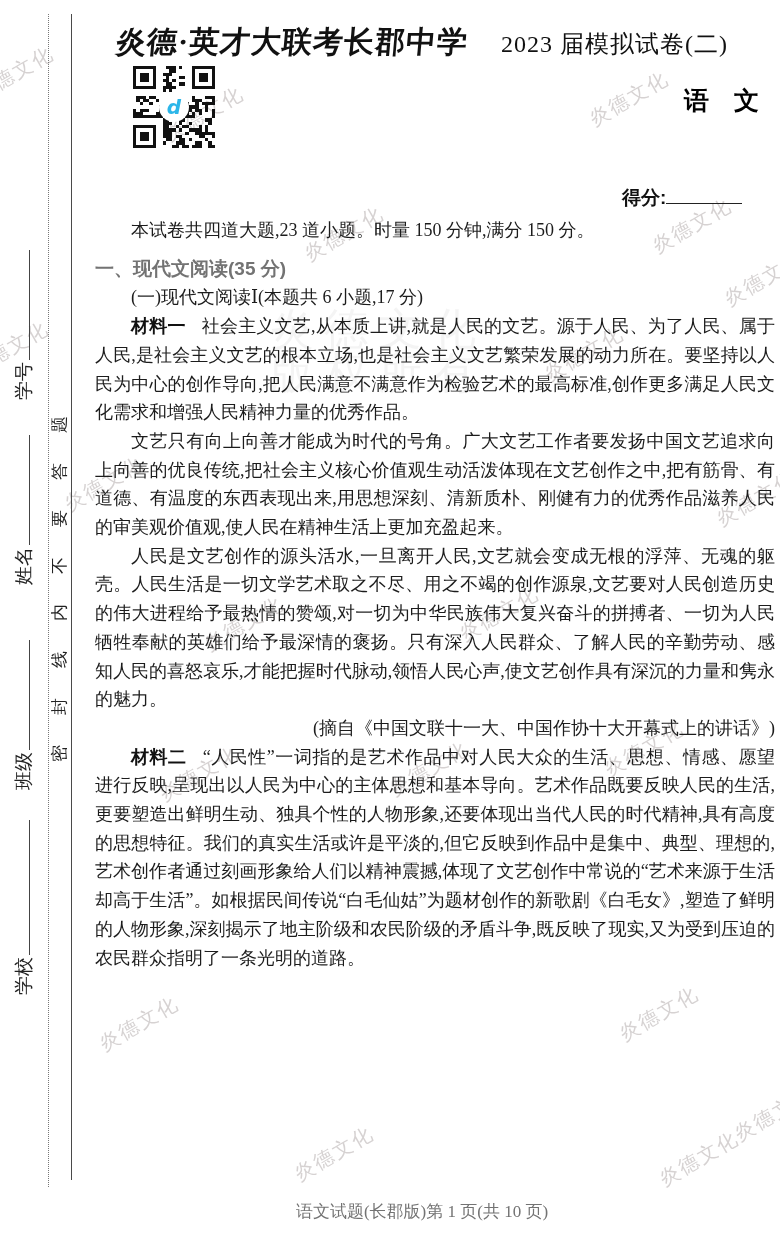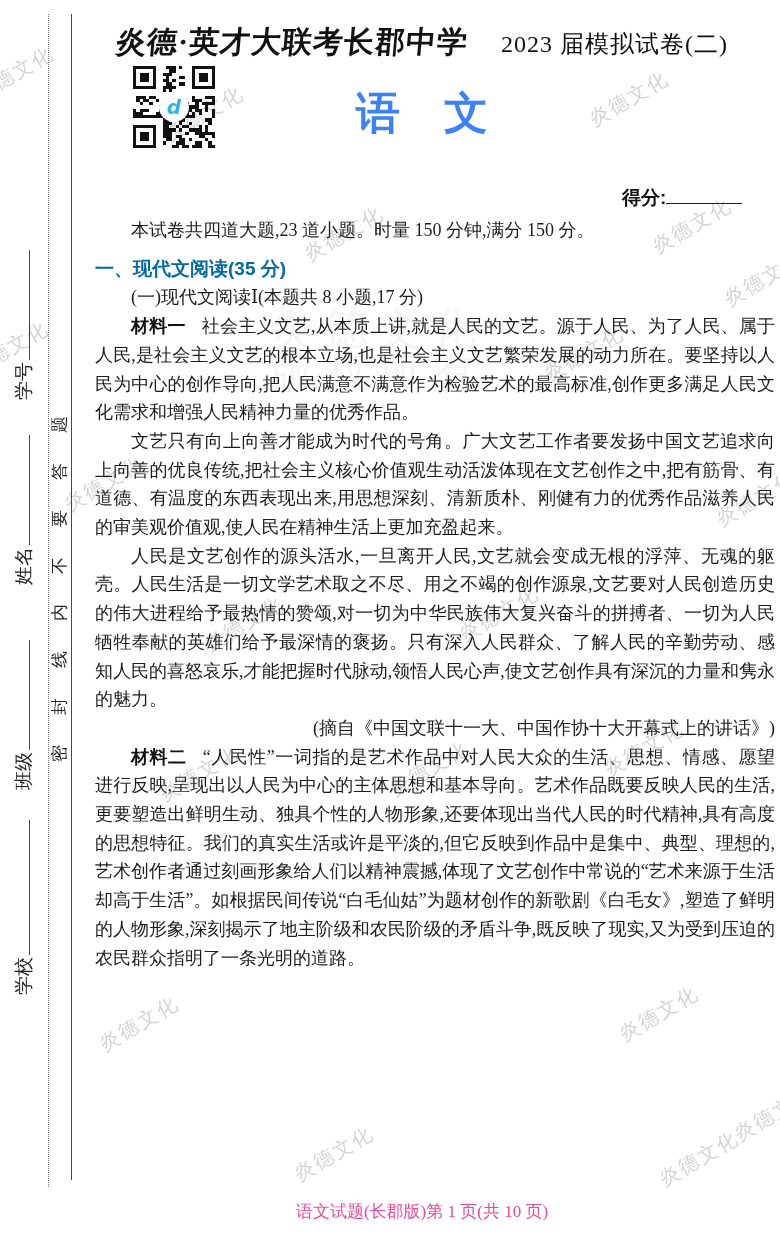--- a/index.html
+++ b/index.html
@@ -33,23 +33,23 @@
     white-space:nowrap;font-size:17px;line-height:20px;letter-spacing:30px;color:#222;
   }
   
   .title{
     position:absolute;left:85px;width:674px;top:22px;text-align:center;
     white-space:nowrap;color:#111;
   }
   .title .t-script{display:inline-block;font-weight:bold;font-size:30px;transform:skewX(-5deg);letter-spacing:1px;}
   .title .t-rest{font-size:24px;letter-spacing:1px;margin-left:33px;}
   .subject{
-    position:absolute;left:85px;width:674px;top:84px;text-align:center;
+    position:absolute;left:85px;width:674px;top:84px;text-align:right;
     font-family:"Liberation Sans","DejaVu Sans",sans-serif;font-weight:bold;
-    font-size:44px;color:#3b82f6;
+    font-size:25px;color:#000000;
   }
   .qr{position:absolute;left:133px;top:66px;width:82px;height:82px;}
   .qr svg{display:block}
   .qr-logo{
     position:absolute;left:26px;top:26px;width:30px;height:30px;border-radius:50%;
     background:#fff;display:flex;align-items:center;justify-content:center;
   }
   .qr-logo b{
     font-family:"DejaVu Sans",sans-serif;font-size:20px;font-weight:bold;
     color:#2cb6e9;font-style:italic;line-height:1;
@@ -58,27 +58,27 @@
     font-weight:bold;font-size:19px;color:#111;white-space:nowrap;}
   .score .blank{display:inline-block;width:76px;border-bottom:1.5px solid #222;height:1em;}
   
   .content{
     position:absolute;left:95px;top:216px;width:680px;
     font-size:18px;line-height:28.7px;text-align:justify;color:#1c1c1c;
   }
   .content p{margin:0;text-indent:2em;}
   .hd{
     font-family:"Liberation Sans","DejaVu Sans",sans-serif;font-weight:bold;
-    font-size:19px;text-indent:0 !important;margin-top:10px !important;color:#0369a1;
+    font-size:19px;text-indent:0 !important;margin-top:10px !important;color:#737373;
   }
   .mat-label{font-family:"Liberation Sans","DejaVu Sans",sans-serif;font-weight:bold;margin-right:.9em;color:#111;margin-top:41px;}
   .source{text-align:right;text-indent:0 !important;}
   .footer{
     position:absolute;left:85px;width:674px;top:1200px;text-align:center;
-    font-size:17px;color:#ec4899;
+    font-size:17px;color:#737373;
   }
 </style>
 </head>
 <body>
 
 <div class="page">
 
   <div id="wm-layer">
       <span class="wm" style="left: -30px; top: 60px; color: rgb(201, 196, 196);">炎德文化</span>
       <span class="wm" style="left: 160px; top: 100px; color: rgb(201, 196, 196);">炎德文化</span>
@@ -302,21 +302,21 @@
 
   <div class="subject">语　文</div>
 
   <div class="score">
     <span>得分:</span><span class="blank"></span>
   </div>
 
   <div class="content">
     <p>本试卷共四道大题,23 道小题。时量 150 分钟,满分 150 分。</p>
     <p class="hd">一、现代文阅读(35 分)</p>
-    <p>(一)现代文阅读Ⅰ(本题共 8 小题,17 分)</p>
+    <p>(一)现代文阅读Ⅰ(本题共 6 小题,17 分)</p>
 
     <p><span class="mat-label">材料一</span><span>社会主义文艺,从本质上讲,就是人民的文艺。源于人民、为了人民、属于人民,是社会主义文艺的根本立场,也是社会主义文艺繁荣发展的动力所在。要坚持以人民为中心的创作导向,把人民满意不满意作为检验艺术的最高标准,创作更多满足人民文化需求和增强人民精神力量的优秀作品。</span></p>
     <p>文艺只有向上向善才能成为时代的号角。广大文艺工作者要发扬中国文艺追求向上向善的优良传统,把社会主义核心价值观生动活泼体现在文艺创作之中,把有筋骨、有道德、有温度的东西表现出来,用思想深刻、清新质朴、刚健有力的优秀作品滋养人民的审美观价值观,使人民在精神生活上更加充盈起来。</p>
     <p>人民是文艺创作的源头活水,一旦离开人民,文艺就会变成无根的浮萍、无魂的躯壳。人民生活是一切文学艺术取之不尽、用之不竭的创作源泉,文艺要对人民创造历史的伟大进程给予最热情的赞颂,对一切为中华民族伟大复兴奋斗的拼搏者、一切为人民牺牲奉献的英雄们给予最深情的褒扬。只有深入人民群众、了解人民的辛勤劳动、感知人民的喜怒哀乐,才能把握时代脉动,领悟人民心声,使文艺创作具有深沉的力量和隽永的魅力。</p>
     <p class="source">(摘自《中国文联十一大、中国作协十大开幕式上的讲话》)</p>
 
     <p><span class="mat-label">材料二</span><span>“人民性”一词指的是艺术作品中对人民大众的生活、思想、情感、愿望进行反映,呈现出以人民为中心的主体思想和基本导向。艺术作品既要反映人民的生活,更要塑造出鲜明生动、独具个性的人物形象,还要体现出当代人民的时代精神,具有高度的思想特征。我们的真实生活或许是平淡的,但它反映到作品中是集中、典型、理想的,艺术创作者通过刻画形象给人们以精神震撼,体现了文艺创作中常说的“艺术来源于生活却高于生活”。如根据民间传说“白毛仙姑”为题材创作的新歌剧《白毛女》,塑造了鲜明的人物形象,深刻揭示了地主阶级和农民阶级的矛盾斗争,既反映了现实,又为受到压迫的农民群众指明了一条光明的道路。</span></p>
   </div>
 
   <div class="footer">语文试题(长郡版)第 1 页(共 10 页)</div>

